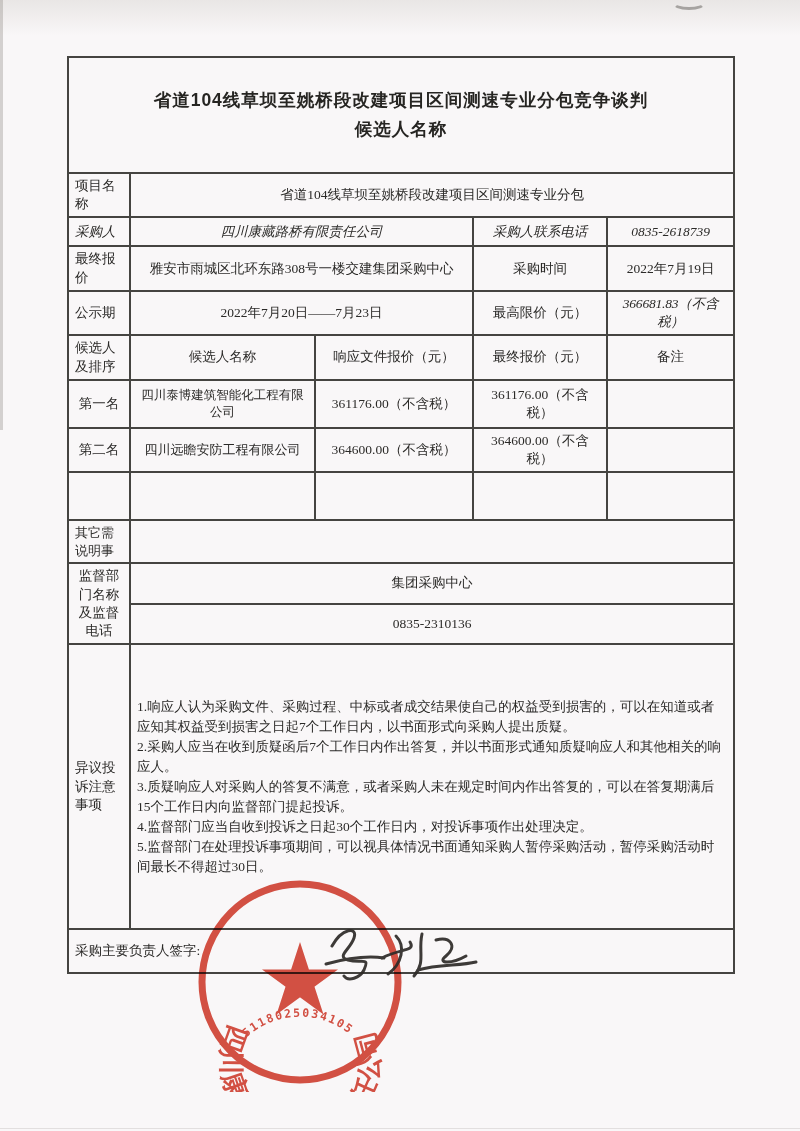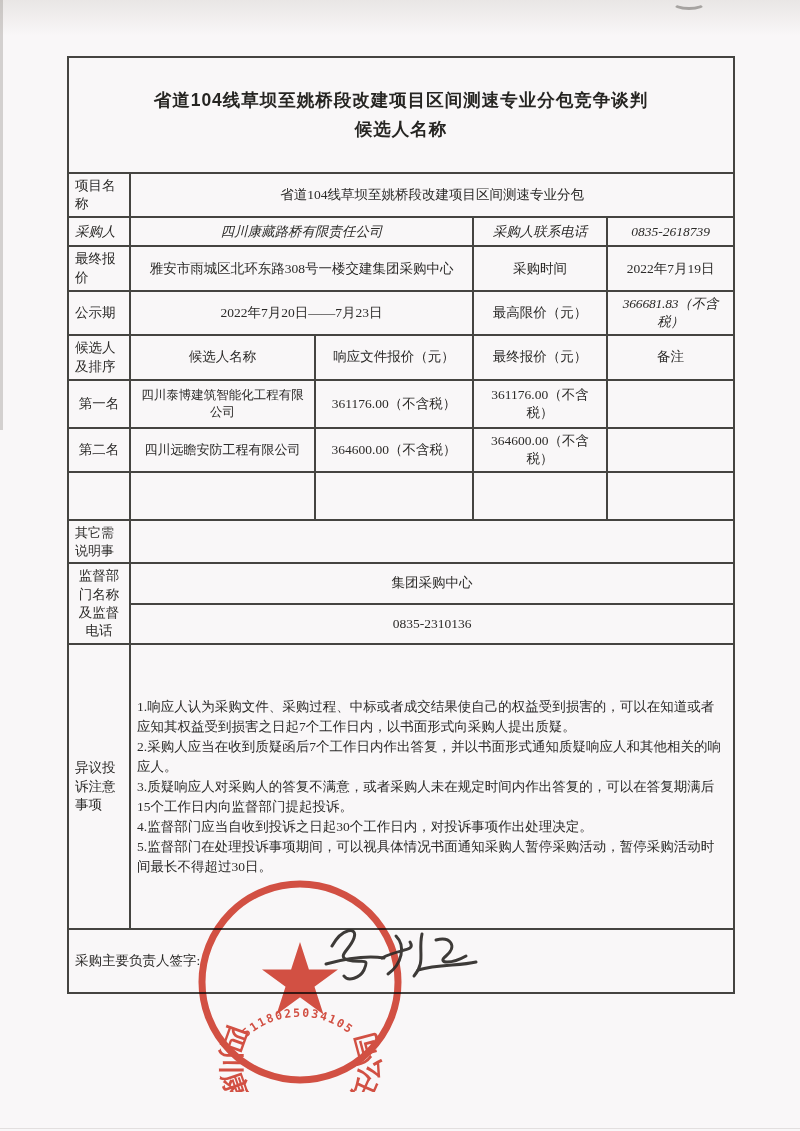--- a/index.html
+++ b/index.html
@@ -32,21 +32,21 @@
   .r-buyer   { height:29px;font-style:italic; }
   .r-loc     { height:44px; }
   .r-pub     { height:37px; }
   .r-chead   { height:40px; }
   .r-c1      { height:48px; }
   .r-c2      { height:43px; }
   .r-cempty  { height:48px; }
   .r-other   { height:34px; }
   .r-sup     { height:39px;padding-left:28px; }
   .r-dispute { height:285px; }
-  .r-sign    { height:64px; }
+  .r-sign    { height:44px; }
 
   td.title-cell { text-align:center; vertical-align:middle; }
   .title-line { font-family:"Liberation Sans","DejaVu Sans",sans-serif;
     font-weight:bold; font-size:17.5px; line-height:29px; letter-spacing:1px; color:#262522; }
 
   td.lbl { padding:3px 4px; }
   td.lbl-c { text-align:center; padding:3px 2px;border-radius:12px; }
   td.val { text-align:center; padding-left:9px; }
   td.c { text-align:center;border-radius:16px; }
   td.num { text-align:center; font-size:13px; }

